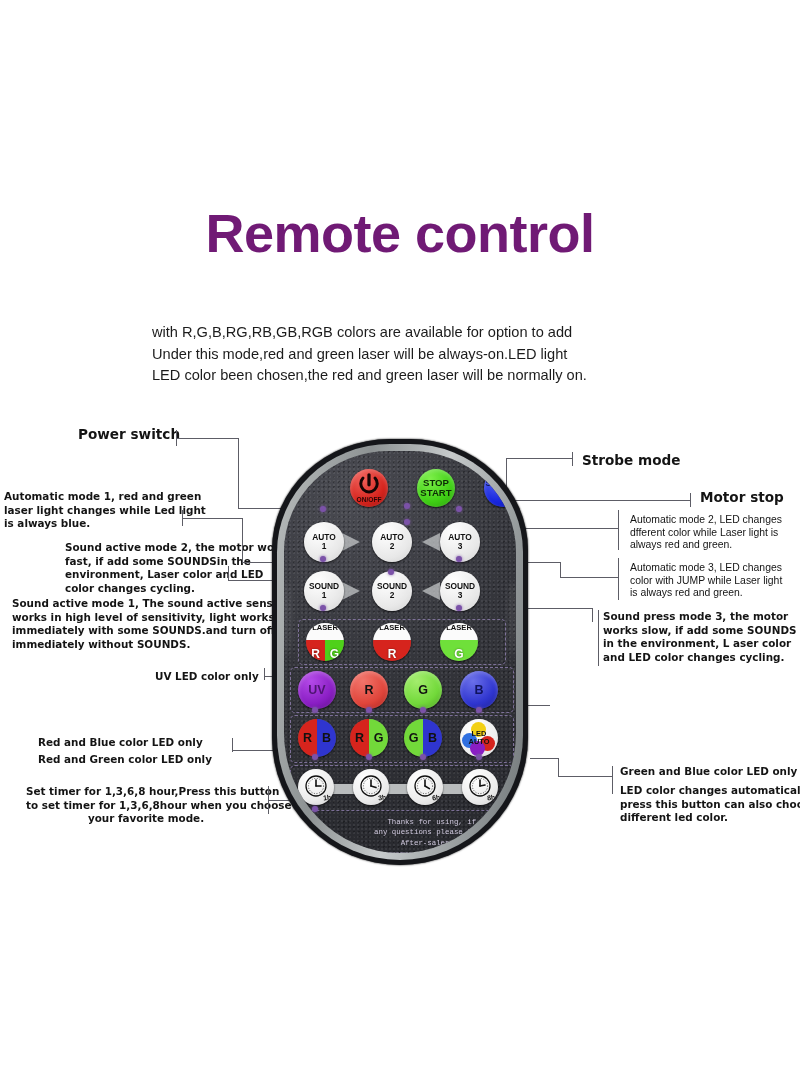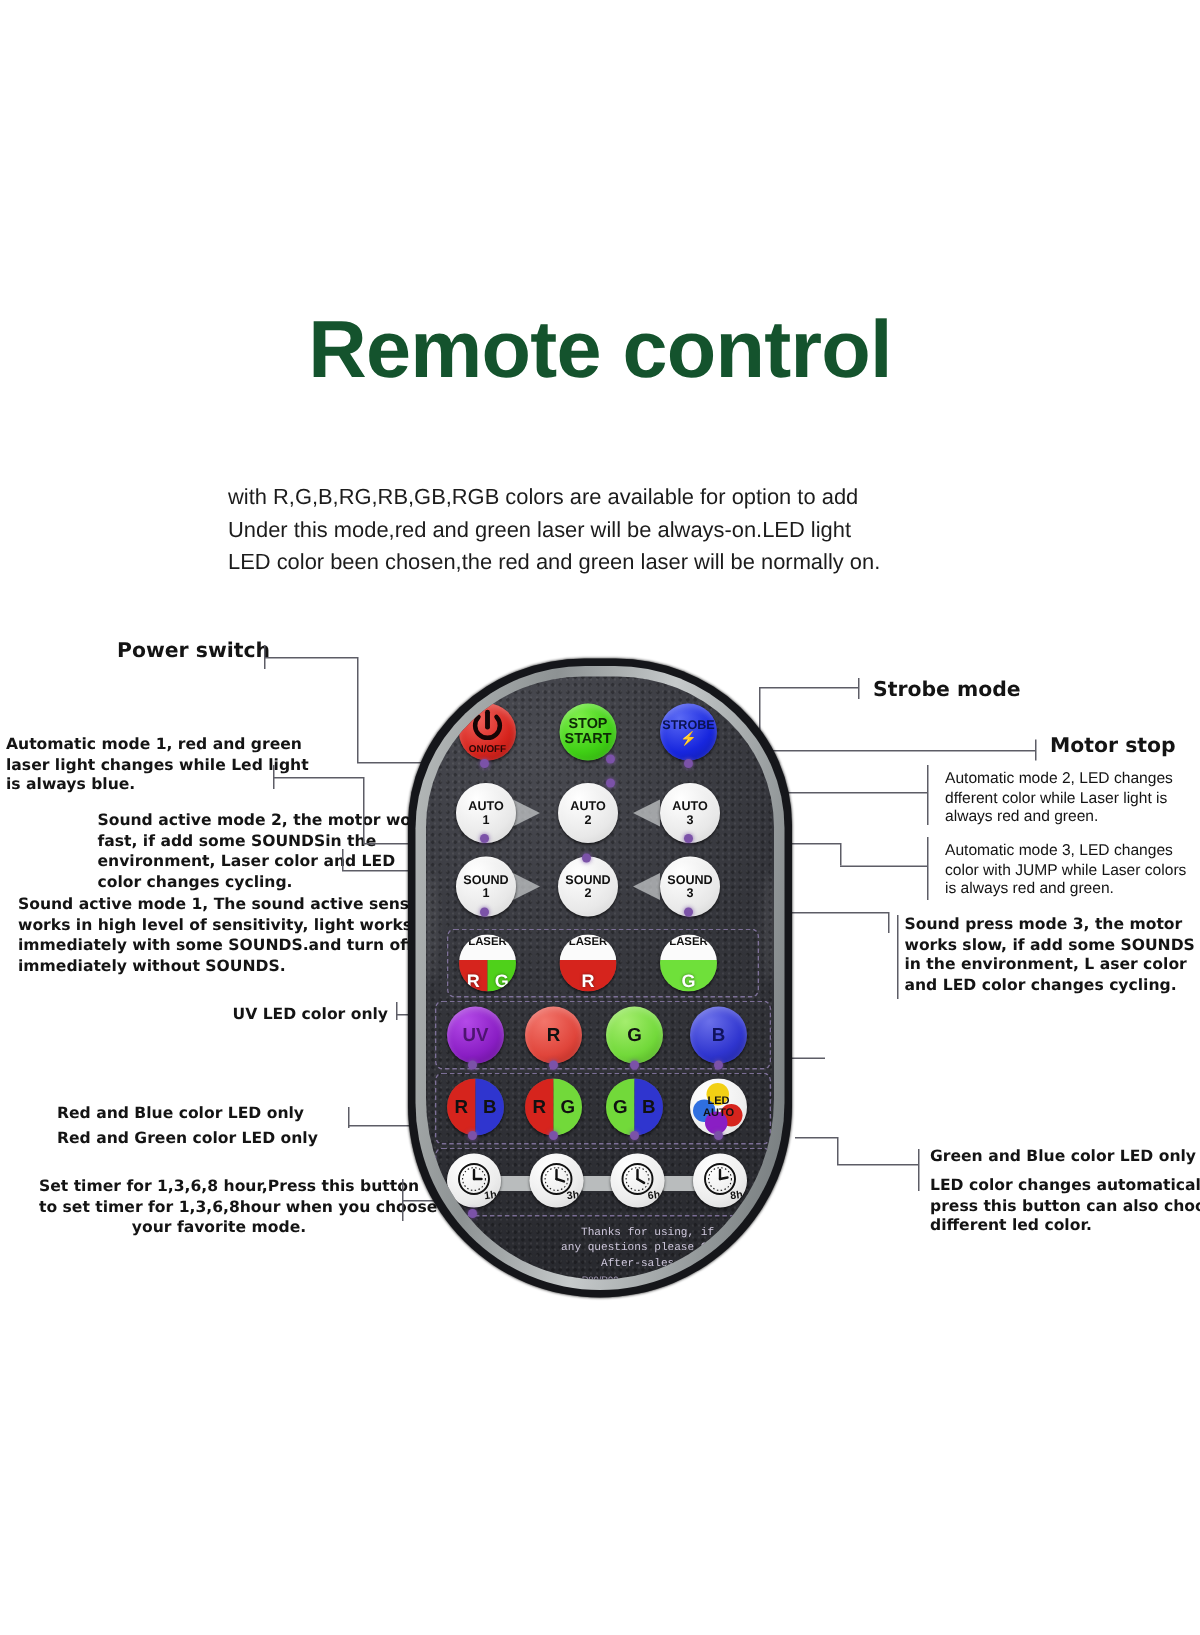--- a/index.html
+++ b/index.html
@@ -13,21 +13,21 @@
   }
   .page{position:absolute;left:0;top:0;width:800px;height:1090px;}
 
   
   #page-title{
     position:absolute;left:0;top:206px;width:800px;
     text-align:center;
     font-size:54px;
     font-weight:bold;
     letter-spacing:-0.5px;
-    color:#14532d;
+    color:#701a75;
     line-height:1;
   }
 
   
   #intro{
     position:absolute;left:152px;top:322px;width:504px;
     font-size:14.6px;
     line-height:21.5px;
     color:#1c1c1c;
   }
@@ -93,21 +93,21 @@
   .btn{
     position:absolute;border-radius:50%;
     display:flex;align-items:center;justify-content:center;
     font-weight:bold;text-align:center;
     box-shadow:0 1px 2px rgba(0,0,0,.65), inset 0 2px 4px rgba(255,255,255,.28);
     z-index:4;line-height:1.02;
     overflow:hidden;
   }
   .btn .lbl{position:relative;z-index:3;}
 
-  .b-round-top{width:38px;height:38px;font-size:8.6px;}
+  .b-round-top{width:38px;height:38px;font-size:8.6px;margin-left:44px;}
   .b-white{width:40px;height:40px;background:radial-gradient(circle at 34% 26%,#ffffff,#e8e8e8 65%,#cfcfcf);color:#111;font-size:8.4px;}
   .b-laser{width:38px;height:38px;font-size:8.2px;flex-direction:column;}
   .b-color{width:38px;height:38px;font-size:12.5px;color:#111;}
   .b-timer{width:36px;height:36px;background:radial-gradient(circle at 34% 26%,#ffffff,#ececec 60%,#d2d2d2);color:#111;}
 
   .b-onoff{background:radial-gradient(circle at 34% 26%,#f0605a,#d6241d 60%,#9c1410);color:#1a1a1a;}
   .b-stopstart{background:radial-gradient(circle at 34% 26%,#7ef04a,#3fcf15 60%,#2d9c0e);color:#0d2b06;font-size:9.6px;}
   .b-strobe{background:radial-gradient(circle at 34% 26%,#5b6af5,#1726de 60%,#101a9c);color:#0b1350;font-size:8.4px;}
 
   
@@ -208,21 +208,21 @@
   <div class="anno lead" style="left:700px;top:489px;">Motor stop</div>
 
   <div class="anno" style="left:630px;top:514px;font-family:'Liberation Sans',sans-serif;line-height:12.6px;">
     <div>Automatic mode 2, LED changes</div>
     <div>dfferent color while Laser light is</div>
     <div>always red and green.</div>
   </div>
 
   <div class="anno" style="left:630px;top:562px;font-family:'Liberation Sans',sans-serif;line-height:12.6px;">
     <div>Automatic mode 3, LED changes</div>
-    <div>color with JUMP while Laser colors</div>
+    <div>color with JUMP while Laser light</div>
     <div>is always red and green.</div>
   </div>
 
   <div class="anno bold" style="left:603px;top:610px;">
     <div>Sound press mode 3, the motor</div>
     <div>works slow, if add some SOUNDS</div>
     <div>in the environment, L aser color</div>
     <div>and LED color changes cycling.</div>
   </div>
 

